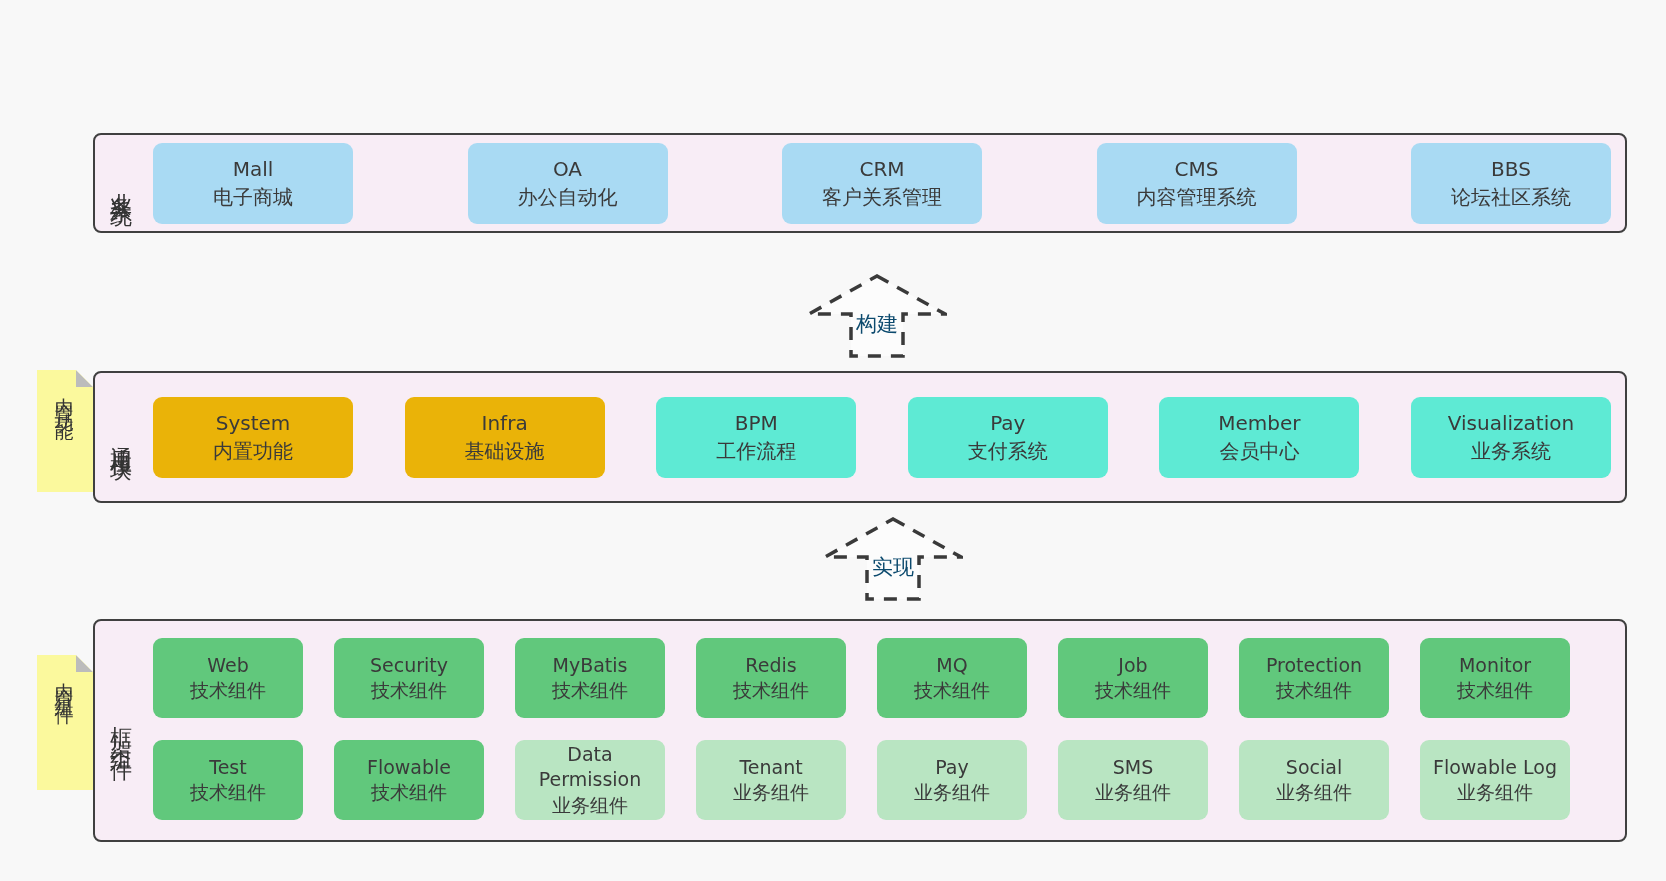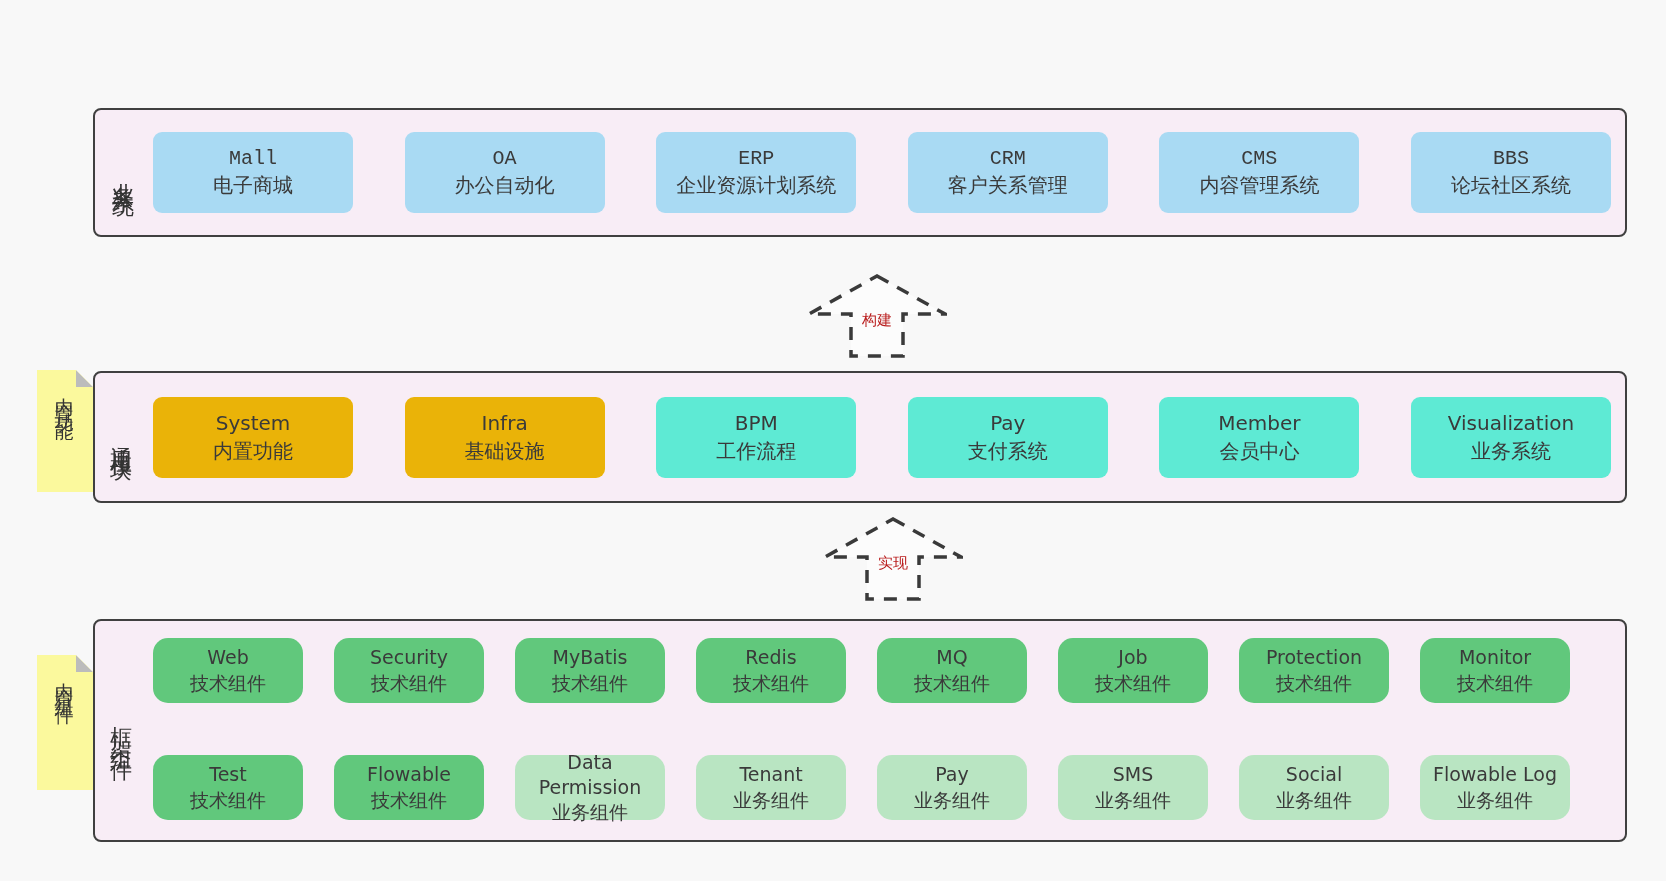--- a/index.html
+++ b/index.html
@@ -5,21 +5,21 @@
   html,body { margin:0; padding:0; background:#f8f8f8; }
   .canvas {
     position:relative; width:1666px; height:881px; overflow:hidden;
     background:#f8f8f8; color:#3a3a3a;
     font-family:"DejaVu Sans","Liberation Sans",sans-serif;
   }
   .band {
     position:absolute; left:93px; width:1534px; box-sizing:border-box;
     background:#f8edf6; border:2px solid #404040; border-radius:8px;
   }
-  .band--1 { top:108px; height:129px;font-family:Liberation Mono, monospace; }
+  .band--1 { top:133px; height:100px; }
   .band--2 { top:371px; height:132px; }
   .band--3 { top:619px; height:223px; }
   .band-label {
     position:absolute; left:11px; top:50%; transform:translateY(-50%);
     writing-mode:vertical-rl; text-orientation:upright;
     font-size:22px; letter-spacing:4px; color:#333; white-space:nowrap;
   }
   .band--3 .band-label { letter-spacing:11px; }
   .band-boxes {
     position:absolute; left:58px; right:14px; top:0; bottom:0;
@@ -28,21 +28,21 @@
   .band3-rows {
     position:absolute; left:58px; right:55px; top:17px; bottom:20px;
     display:flex; flex-direction:column; justify-content:space-between;
   }
   .band-row { display:flex; justify-content:space-between; }
   .box {
     border-radius:9px; display:flex; flex-direction:column;
     justify-content:center; align-items:center; text-align:center;
   }
   .box-lg { width:200px; height:81px; font-size:20px; line-height:1.4; }
-  .box-sm { width:150px; height:65px; font-size:19px; line-height:1.32; padding:2px 4px; box-sizing:border-box;border-radius:15px; }
+  .box-sm { width:150px; height:80px; font-size:19px; line-height:1.32; padding:2px 4px; box-sizing:border-box; }
   .box--blue        { background:#a9daf3; }
   .box--red         { background:#eab308; }
   .box--pink        { background:#5eead4; }
   .box--green       { background:#61c87c; }
   .box--green-light { background:#b9e5c2; }
   .sticky {
     position:absolute; left:37px; width:56px; box-sizing:border-box;
     background:#fbf99d; padding-top:12px;
     display:flex; justify-content:center;
     clip-path: polygon(0 0, calc(100% - 17px) 0, 100% 17px, 100% 100%, 0 100%);
@@ -56,43 +56,39 @@
   .sticky-label {
     writing-mode:vertical-rl; text-orientation:upright;
     font-size:19px; letter-spacing:8px; color:#333; white-space:nowrap;
   }
   .arrow { position:absolute; width:140px; height:84px; }
   .arrow--1 { left:807px; top:274px; }
   .arrow--2 { left:823px; top:517px; }
   .arrow svg { display:block; width:140px; height:84px; }
   .arrow-label {
     position:absolute; left:50%; top:36px; transform:translateX(-50%);
-    background:#fcfcfc; font-size:15px; line-height:1.35; padding:0 3px;
-    color:#b91c1c; white-space:nowrap;
+    background:#fcfcfc; font-size:21px; line-height:1.35; padding:0 3px;
+    color:#0c4a6e; white-space:nowrap;
   }
 </style>
 </head>
 <body>
 
 <div class="canvas">
 
   <section class="band band--1">
     <div class="band-label">业务系统</div>
     <div class="band-boxes">
       <div class="box box-lg box--blue">
         <span>Mall</span>
         <span>电子商城</span>
       </div>
       <div class="box box-lg box--blue">
         <span>OA</span>
         <span>办公自动化</span>
-      </div>
-      <div class="box box-lg box--blue">
-        <span>ERP</span>
-        <span>企业资源计划系统</span>
       </div>
       <div class="box box-lg box--blue">
         <span>CRM</span>
         <span>客户关系管理</span>
       </div>
       <div class="box box-lg box--blue">
         <span>CMS</span>
         <span>内容管理系统</span>
       </div>
       <div class="box box-lg box--blue">

